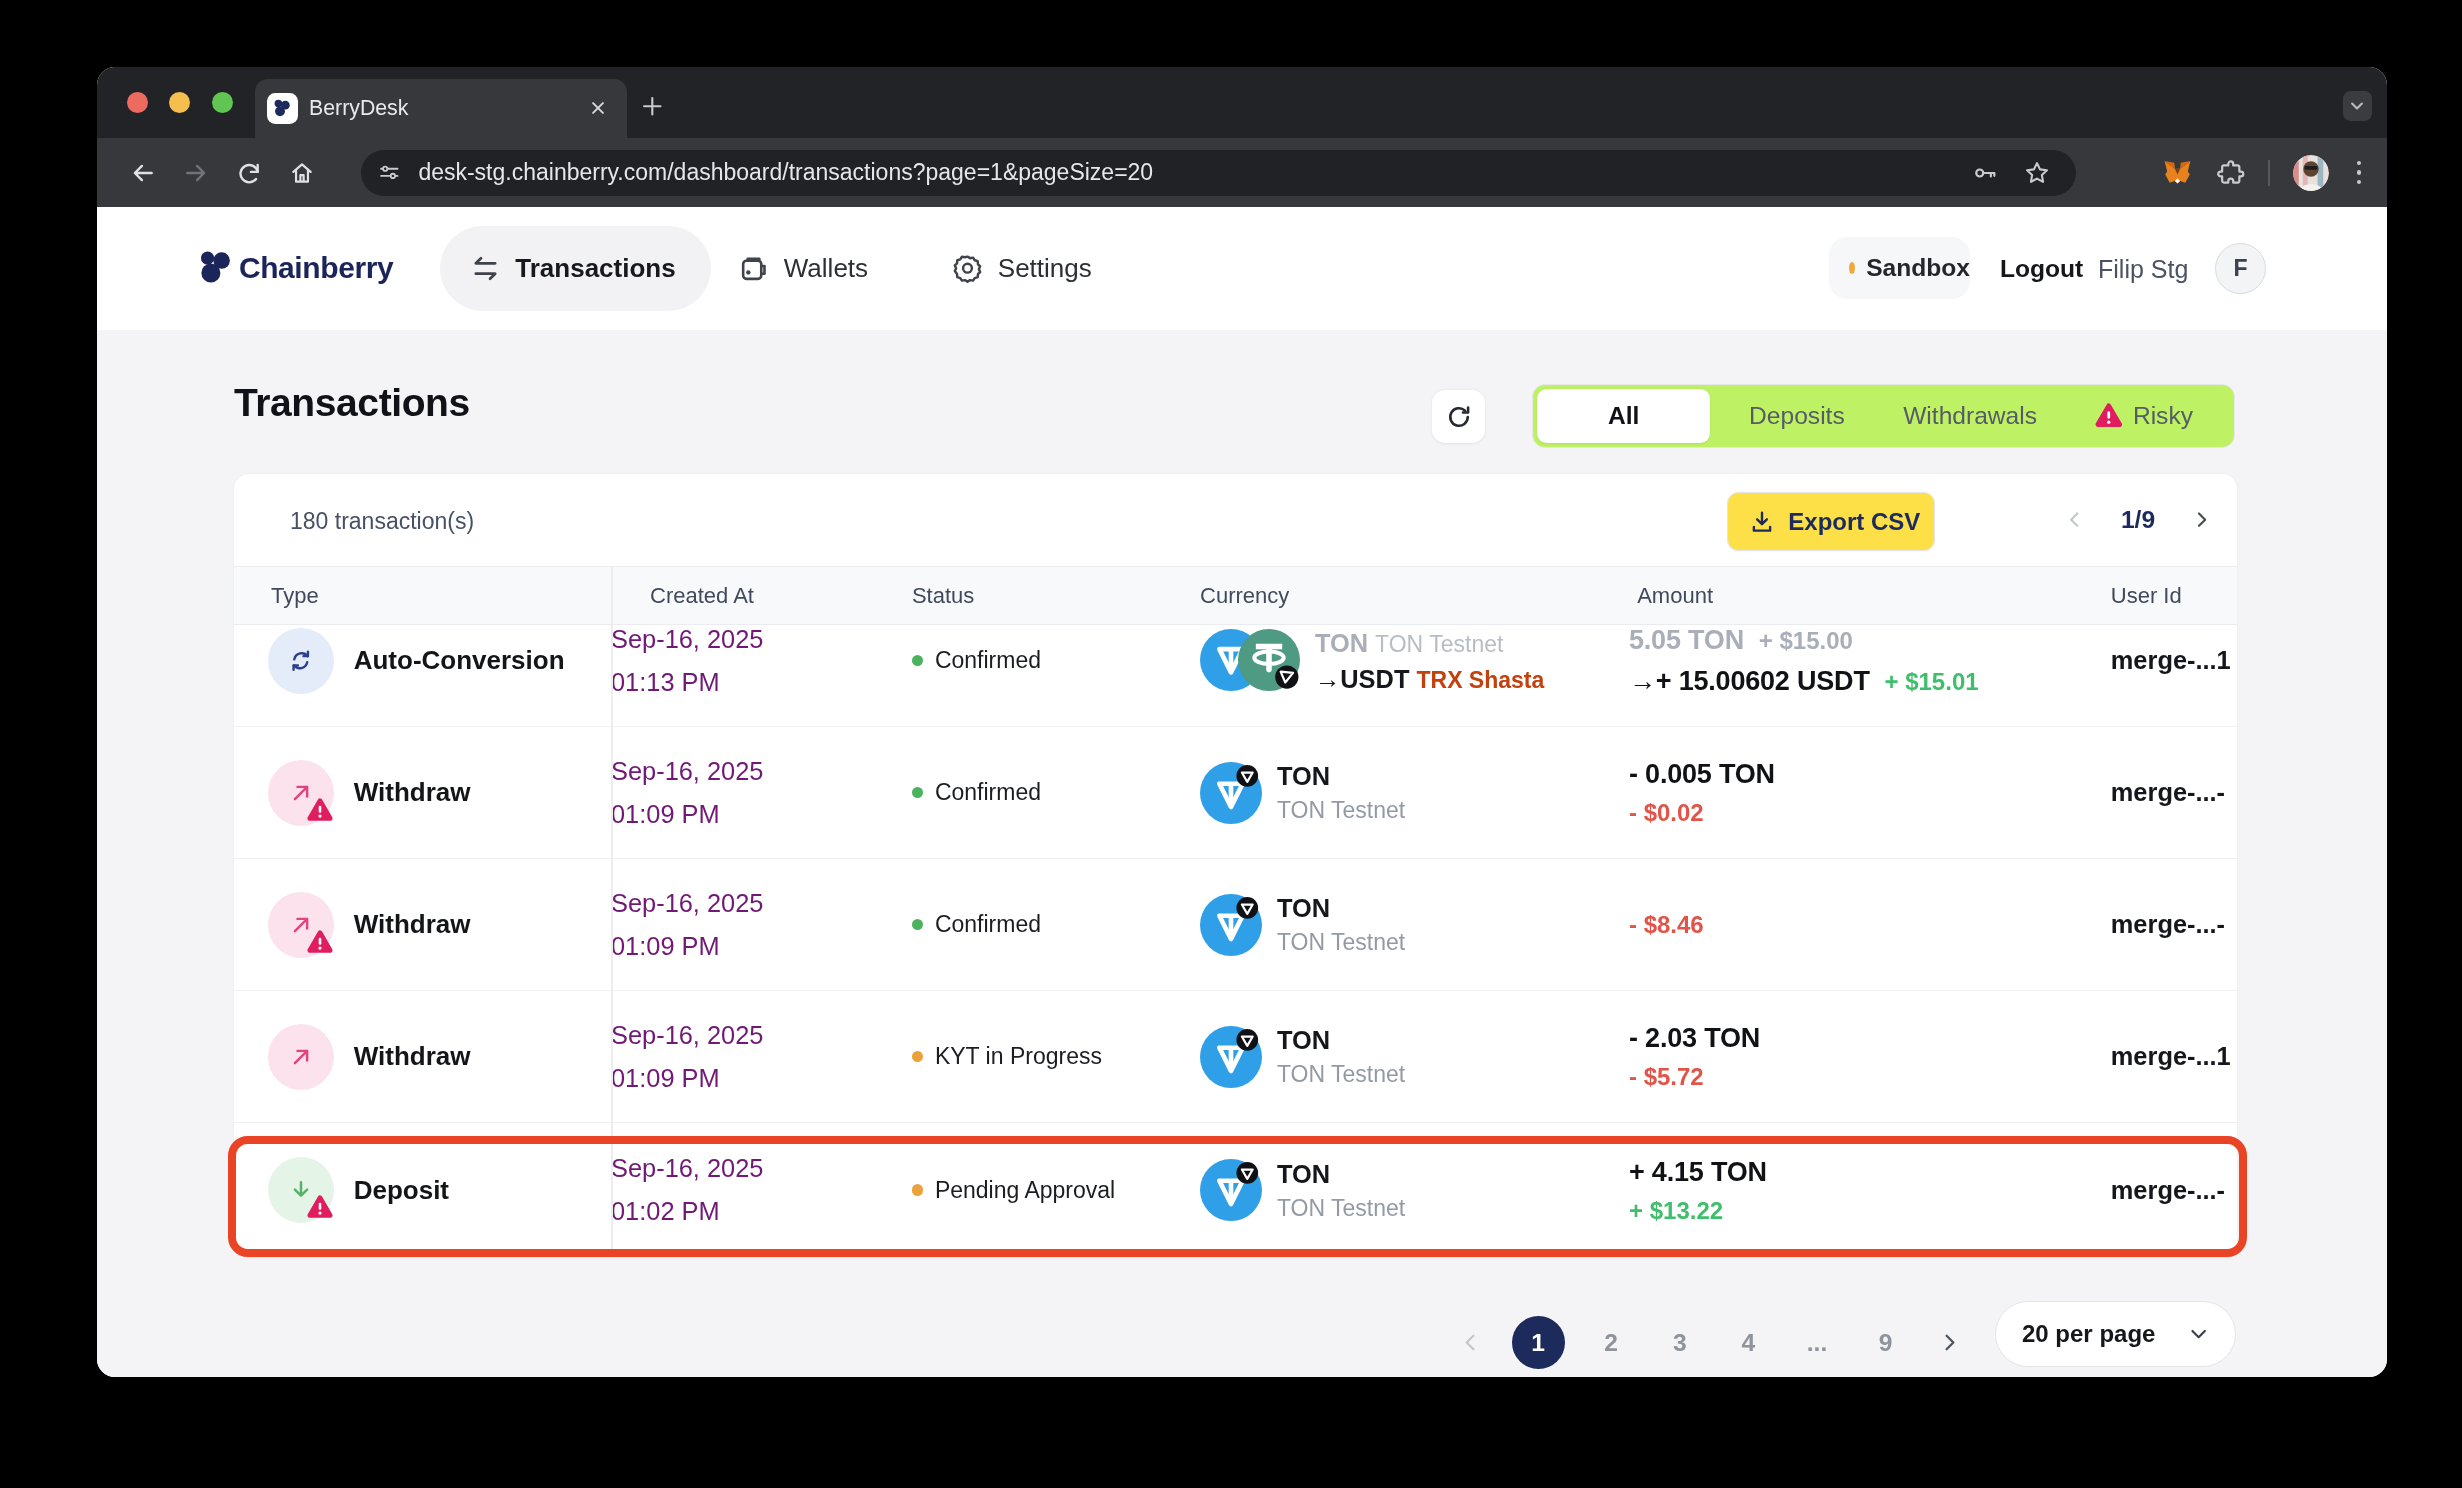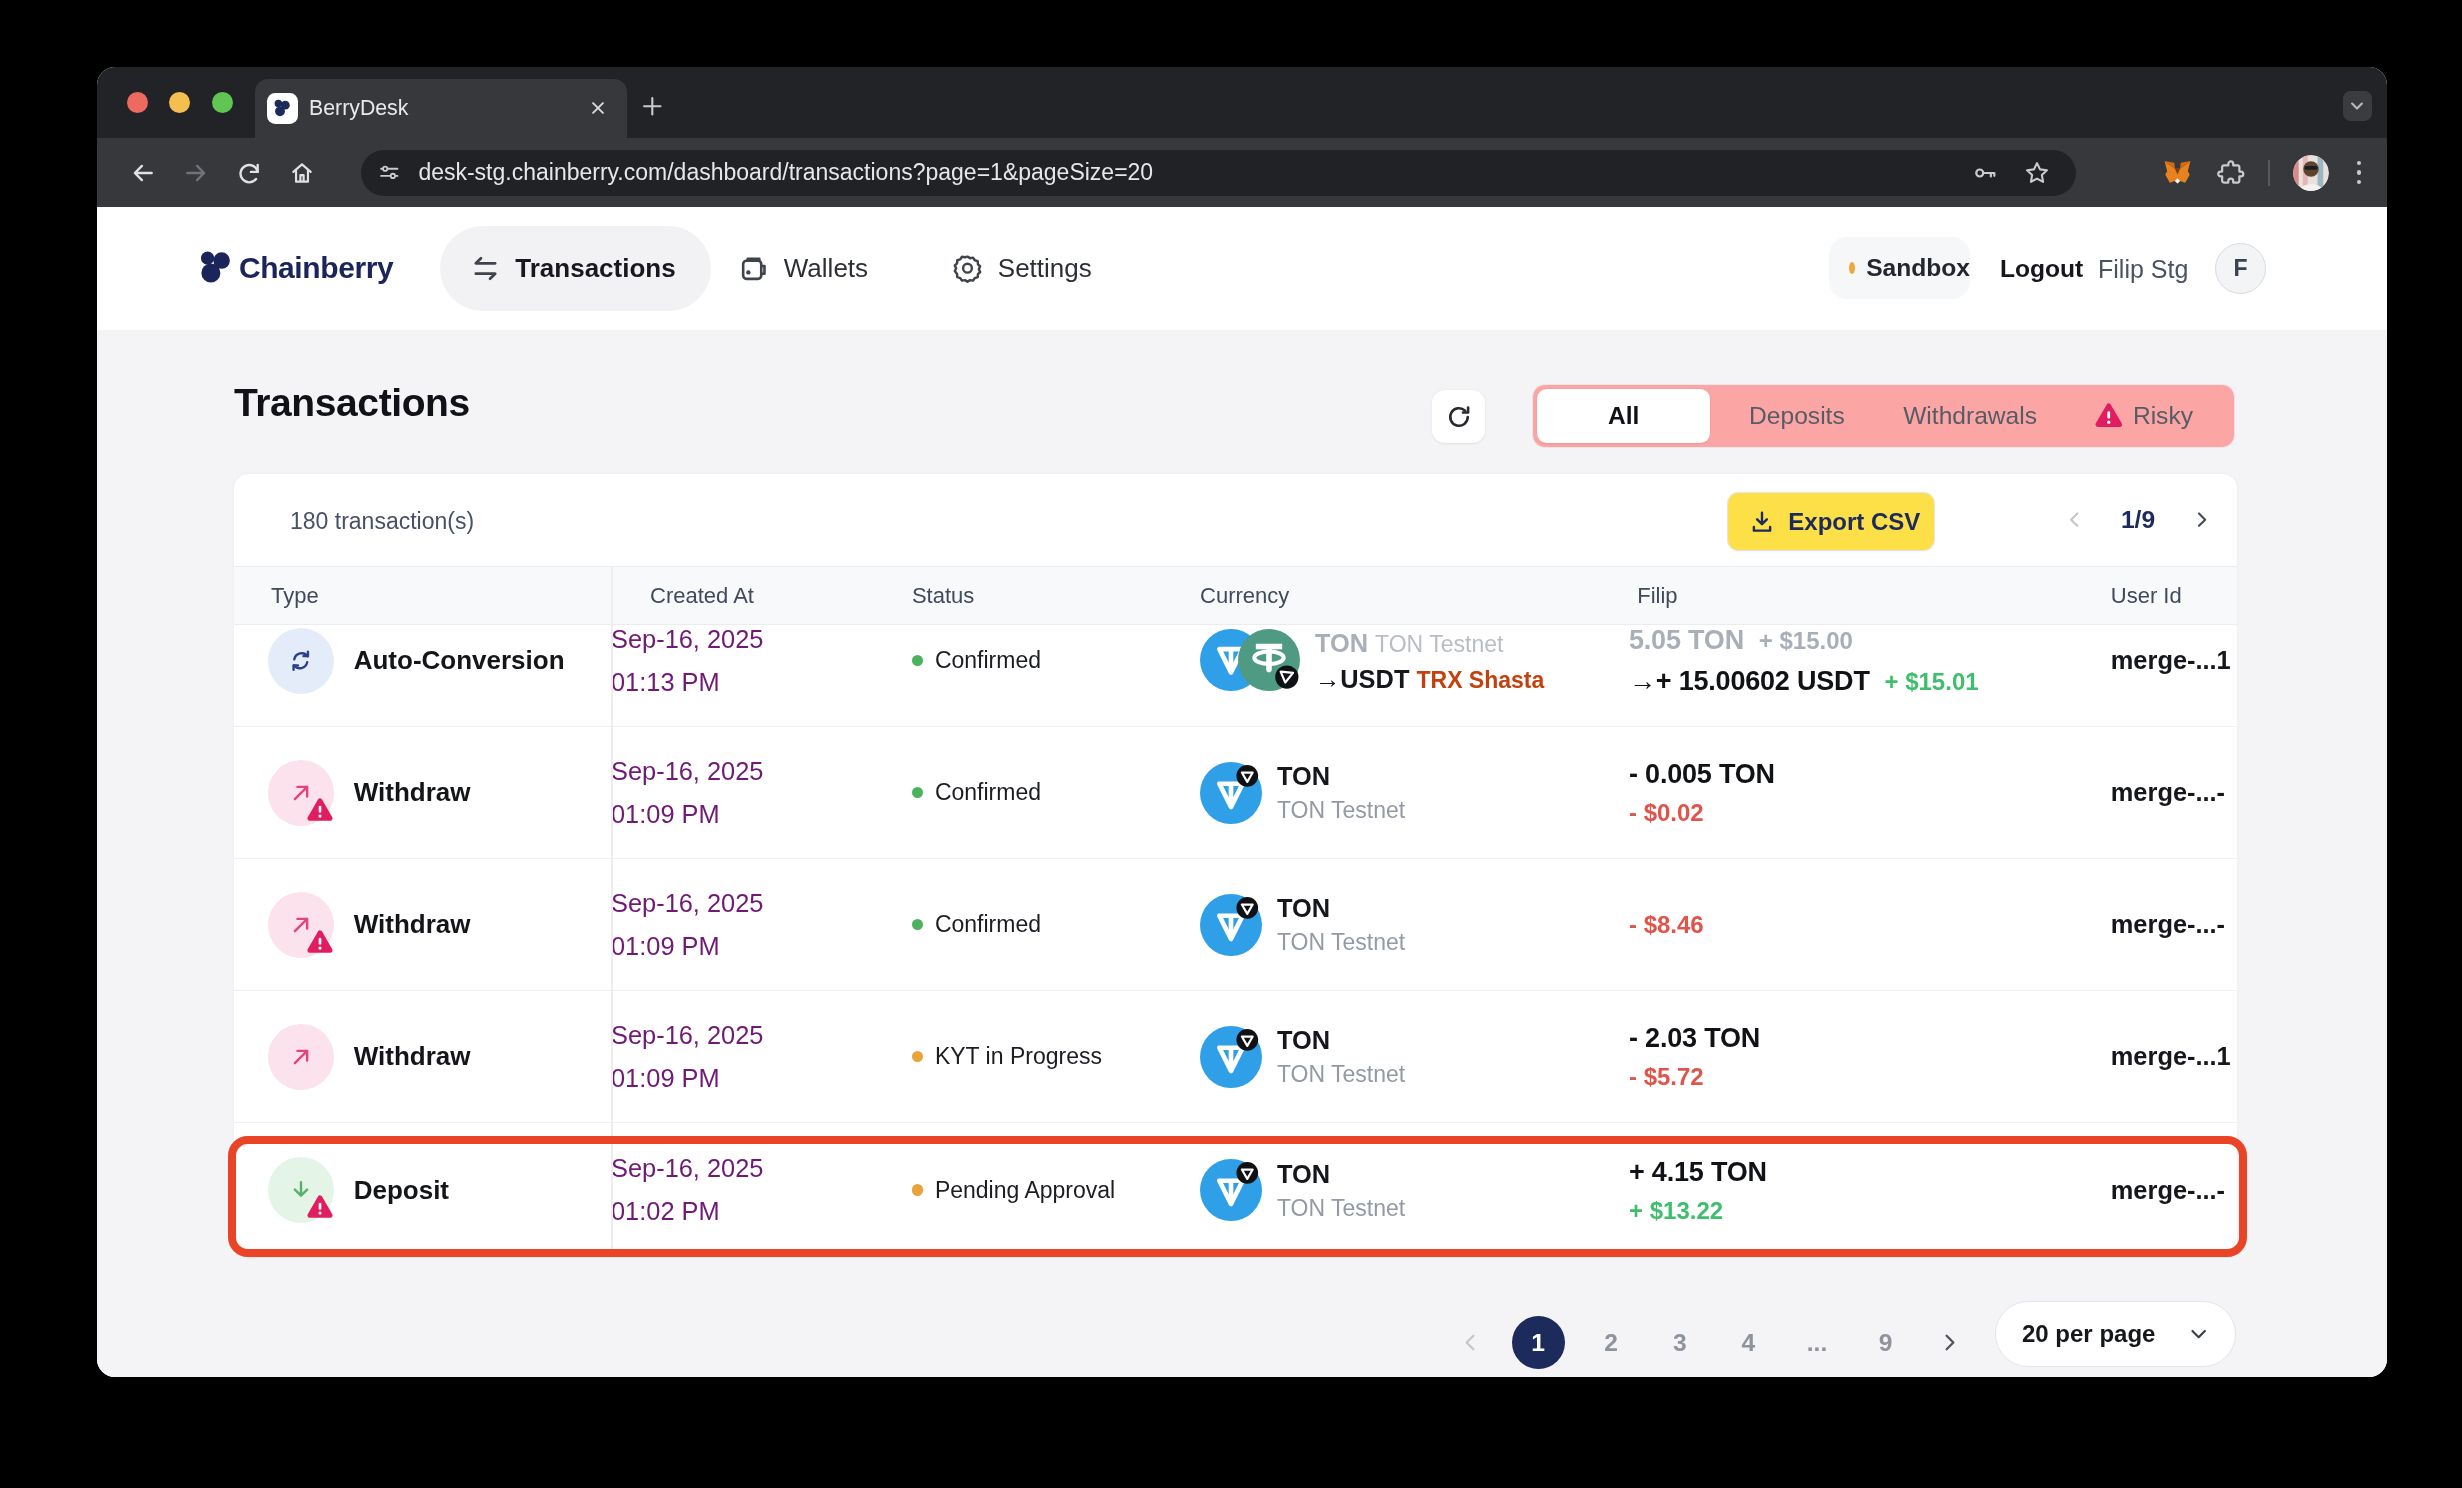--- a/index.html
+++ b/index.html
@@ -45,21 +45,21 @@
   .sandbox i { width:12.3px; height:12.3px; border-radius:50%; background:#eda93c; }
   .sandbox span { font-size:24.6px; font-weight:600; color:#23262d; }
   .logout { position:absolute; left:1903px; top:48px; font-size:24.6px; font-weight:600; color:#15171c; }
   .username { position:absolute; left:2001px; top:48px; font-size:25px; font-weight:400; color:#4b5263; }
   .f-avatar { position:absolute; left:2118px; top:36px; width:51px; height:51px; border-radius:50%; background:#f3f4f6; border:1.6px solid #d8dadf; display:flex; align-items:center; justify-content:center; font-size:23px; font-weight:700; color:#3b4252; }
 
   
   .content { position:relative; height:1047px; background:#f4f4f6; }
   .page-title { position:absolute; left:137px; top:51px; font-size:39px; font-weight:800; color:#101217; letter-spacing:-0.4px; }
   .refresh-btn { position:absolute; left:1335px; top:60px; width:53px; height:53px; background:#fff; border-radius:13px; box-shadow:0 0.8px 2.5px rgba(0,0,0,.08); display:flex; align-items:center; justify-content:center; color:#26292f; }
-  .filter-tabs { position:absolute; left:1435px; top:54px; width:703px; height:64px; background:#fca5a5; border:0.8px solid #e7e7ea; border-radius:13px; display:flex; align-items:center; padding:4.1px; }
+  .filter-tabs { position:absolute; left:1435px; top:54px; width:703px; height:64px; background:#bef264; border:0.8px solid #e7e7ea; border-radius:13px; display:flex; align-items:center; padding:4.1px; }
   .ftab { flex:1; height:54px; display:flex; align-items:center; justify-content:center; gap:9.8px; font-size:24.6px; font-weight:500; color:#565c66; }
   .ftab.active { background:#fff; border-radius:9.8px; box-shadow:0 0.8px 2.5px rgba(0,0,0,.08); font-weight:700; color:#101217; }
 
   .card { position:absolute; left:137px; top:144px; width:2003px; height:783px; background:#fff; border-radius:14.8px; box-shadow:0 0.8px 2.5px rgba(0,0,0,.05); overflow:hidden; }
   .card-top { position:relative; height:92px; }
   .count { position:absolute; left:56px; top:34px; font-size:23px; font-weight:500; color:#475066; }
   .export-btn { position:absolute; left:1493px; top:18px; width:208px; height:59px; background:#fde047; border:1.6px solid #e4e5e9; border-radius:11.5px; display:flex; align-items:center; gap:13px; padding-left:21.3px; box-shadow:0 0.8px 1.6px rgba(0,0,0,.04); color:#1c2a5c; }
   .export-btn span { font-size:24px; font-weight:600; color:#1c2a5c; }
   .mini-pager { position:absolute; right:24.6px; top:0; height:92px; display:flex; align-items:center; gap:36px; }
   .mini-chev { display:flex; }
@@ -341,21 +341,21 @@
                 </svg>
               </span>
         </div>
       </div>
 
       <div class="thead">
         <span class="th col1">Type</span>
         <span class="th col2">Created At</span>
         <span class="th col3">Status</span>
         <span class="th col4">Currency</span>
-        <span class="th col5">Filip</span>
+        <span class="th col5">Amount</span>
         <span class="th col6">User Id</span>
       </div>
 
       <div class="tbody">
         <div class="colsep"></div>
 
         <div class="trow r1">
           <div class="rowshift">
             <div class="c-type">
               <span class="ticon auto">

